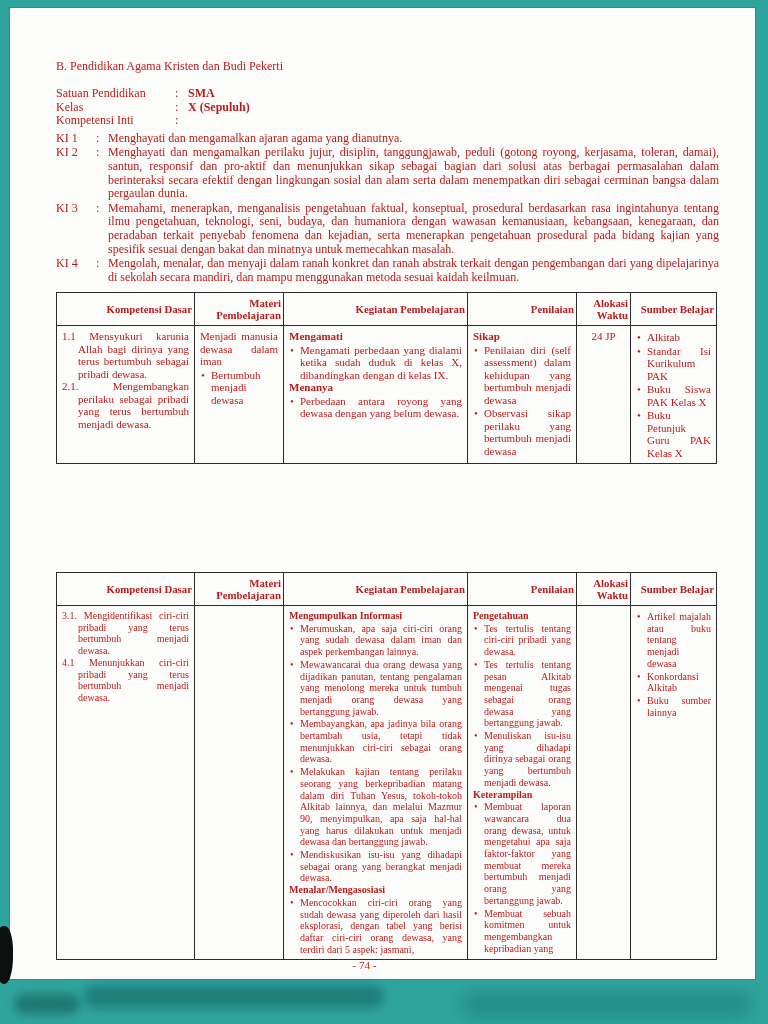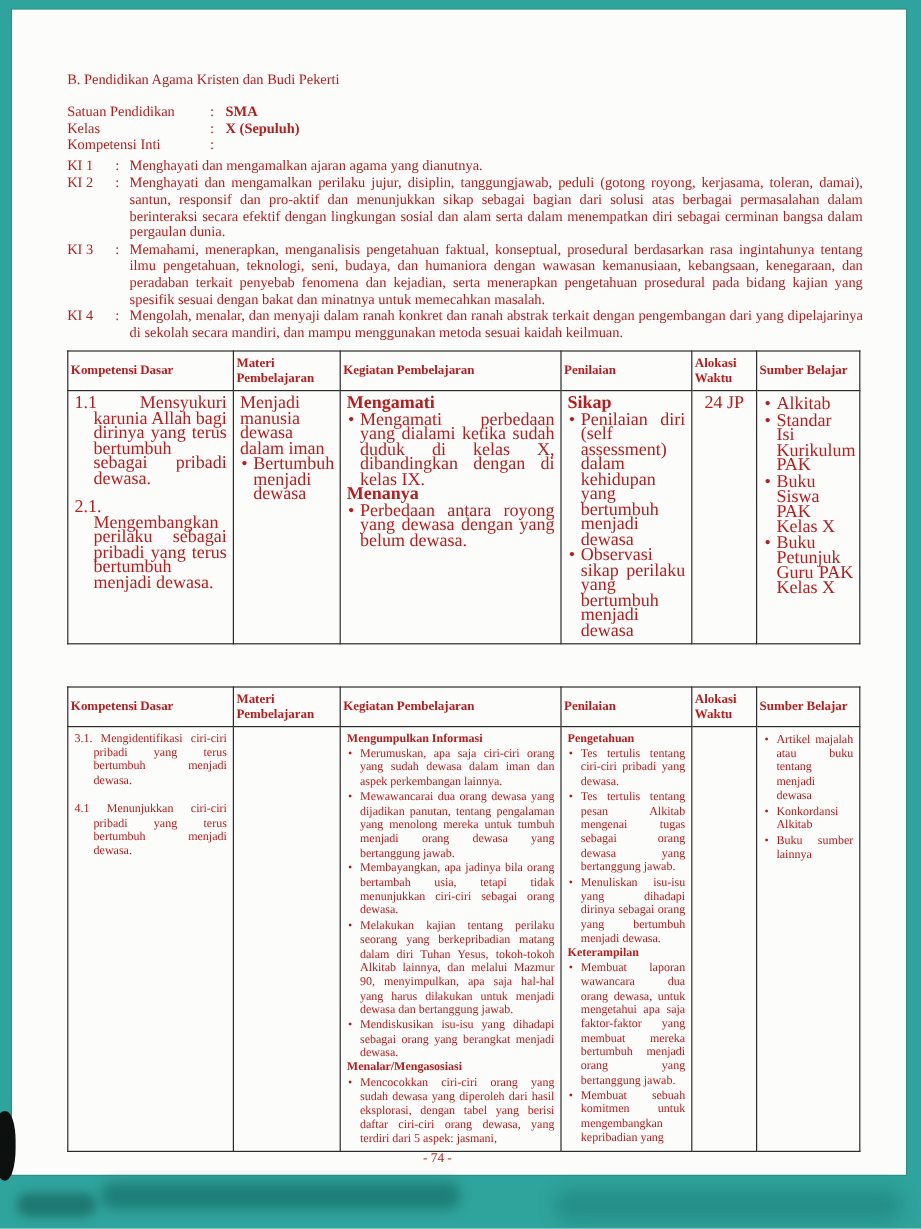--- a/index.html
+++ b/index.html
@@ -23,28 +23,28 @@
   .meta-val { font-weight:bold; }
 
   .ki { margin-top:4px; font-size:12px; line-height:13.6px; }
   .ki-row { display:flex; margin-top:1px; }
   .ki-label { width:40px; flex:none; }
   .ki-sep { width:12px; flex:none; }
   .ki-text { flex:1; text-align:justify; }
 
   table.silabus { border-collapse:collapse; table-layout:fixed; width:660px; margin-top:8px; }
   table.silabus th, table.silabus td { border:1px solid #2b2b2b; }
-  table.silabus th { font-weight:bold; text-align:left; vertical-align:middle;
+  table.silabus th { font-weight:bold; text-align:right; vertical-align:middle;
                      font-size:10.8px; line-height:12px; padding:4px 2px; }
-  table.silabus td { vertical-align:top; padding:4px 5px; font-size:15px; line-height:12.5px; }
+  table.silabus td { vertical-align:top; padding:4px 5px; font-size:11px; line-height:12.5px; }
   table.t2 td { font-size:10px; line-height:11.7px; }
   .t1 tbody td { height:122px; }
 
   .kd { text-indent:-16px; padding-left:16px; text-align:justify; }
-  .kd + .kd { margin-top:12px; }
+  .kd + .kd { margin-top:0; }
 
   .ch { font-weight:bold; }
   .mt { }
   .li { position:relative; padding-left:11px; text-align:justify; margin-top:1px; }
   .li::before { content:"\2022"; position:absolute; left:1px; }
   .para { text-align:justify; }
 
   .center { text-align:center; }
 
   .pagenum { text-align:center; font-size:11px; margin-top:7px; }

